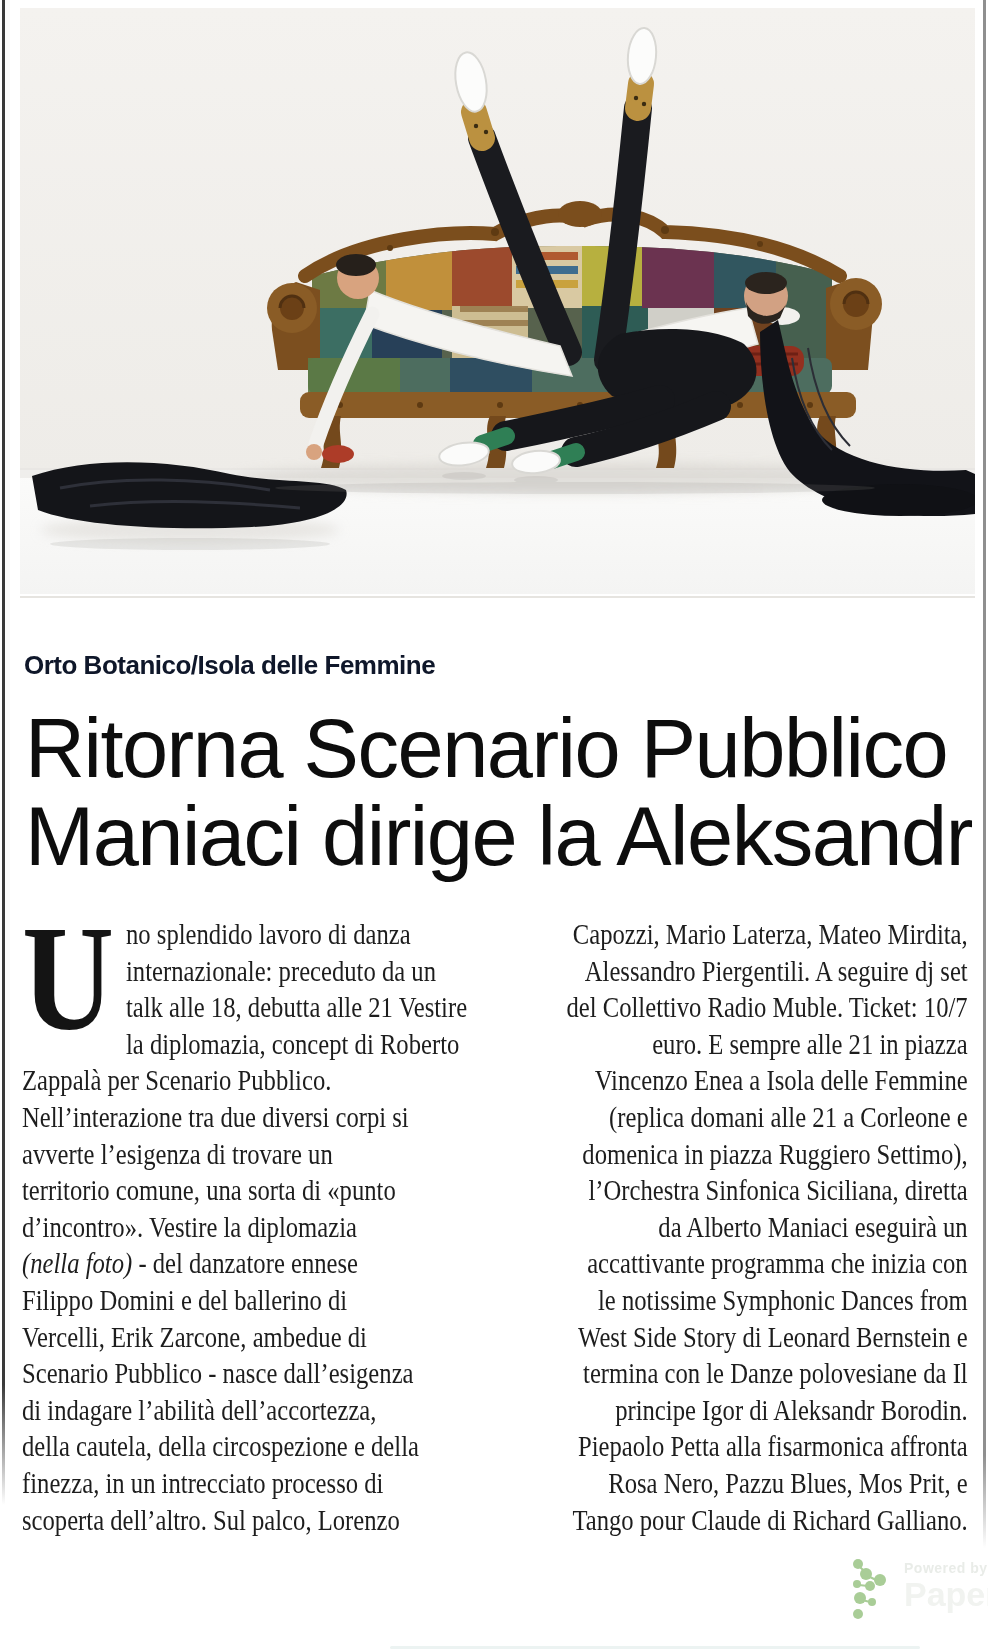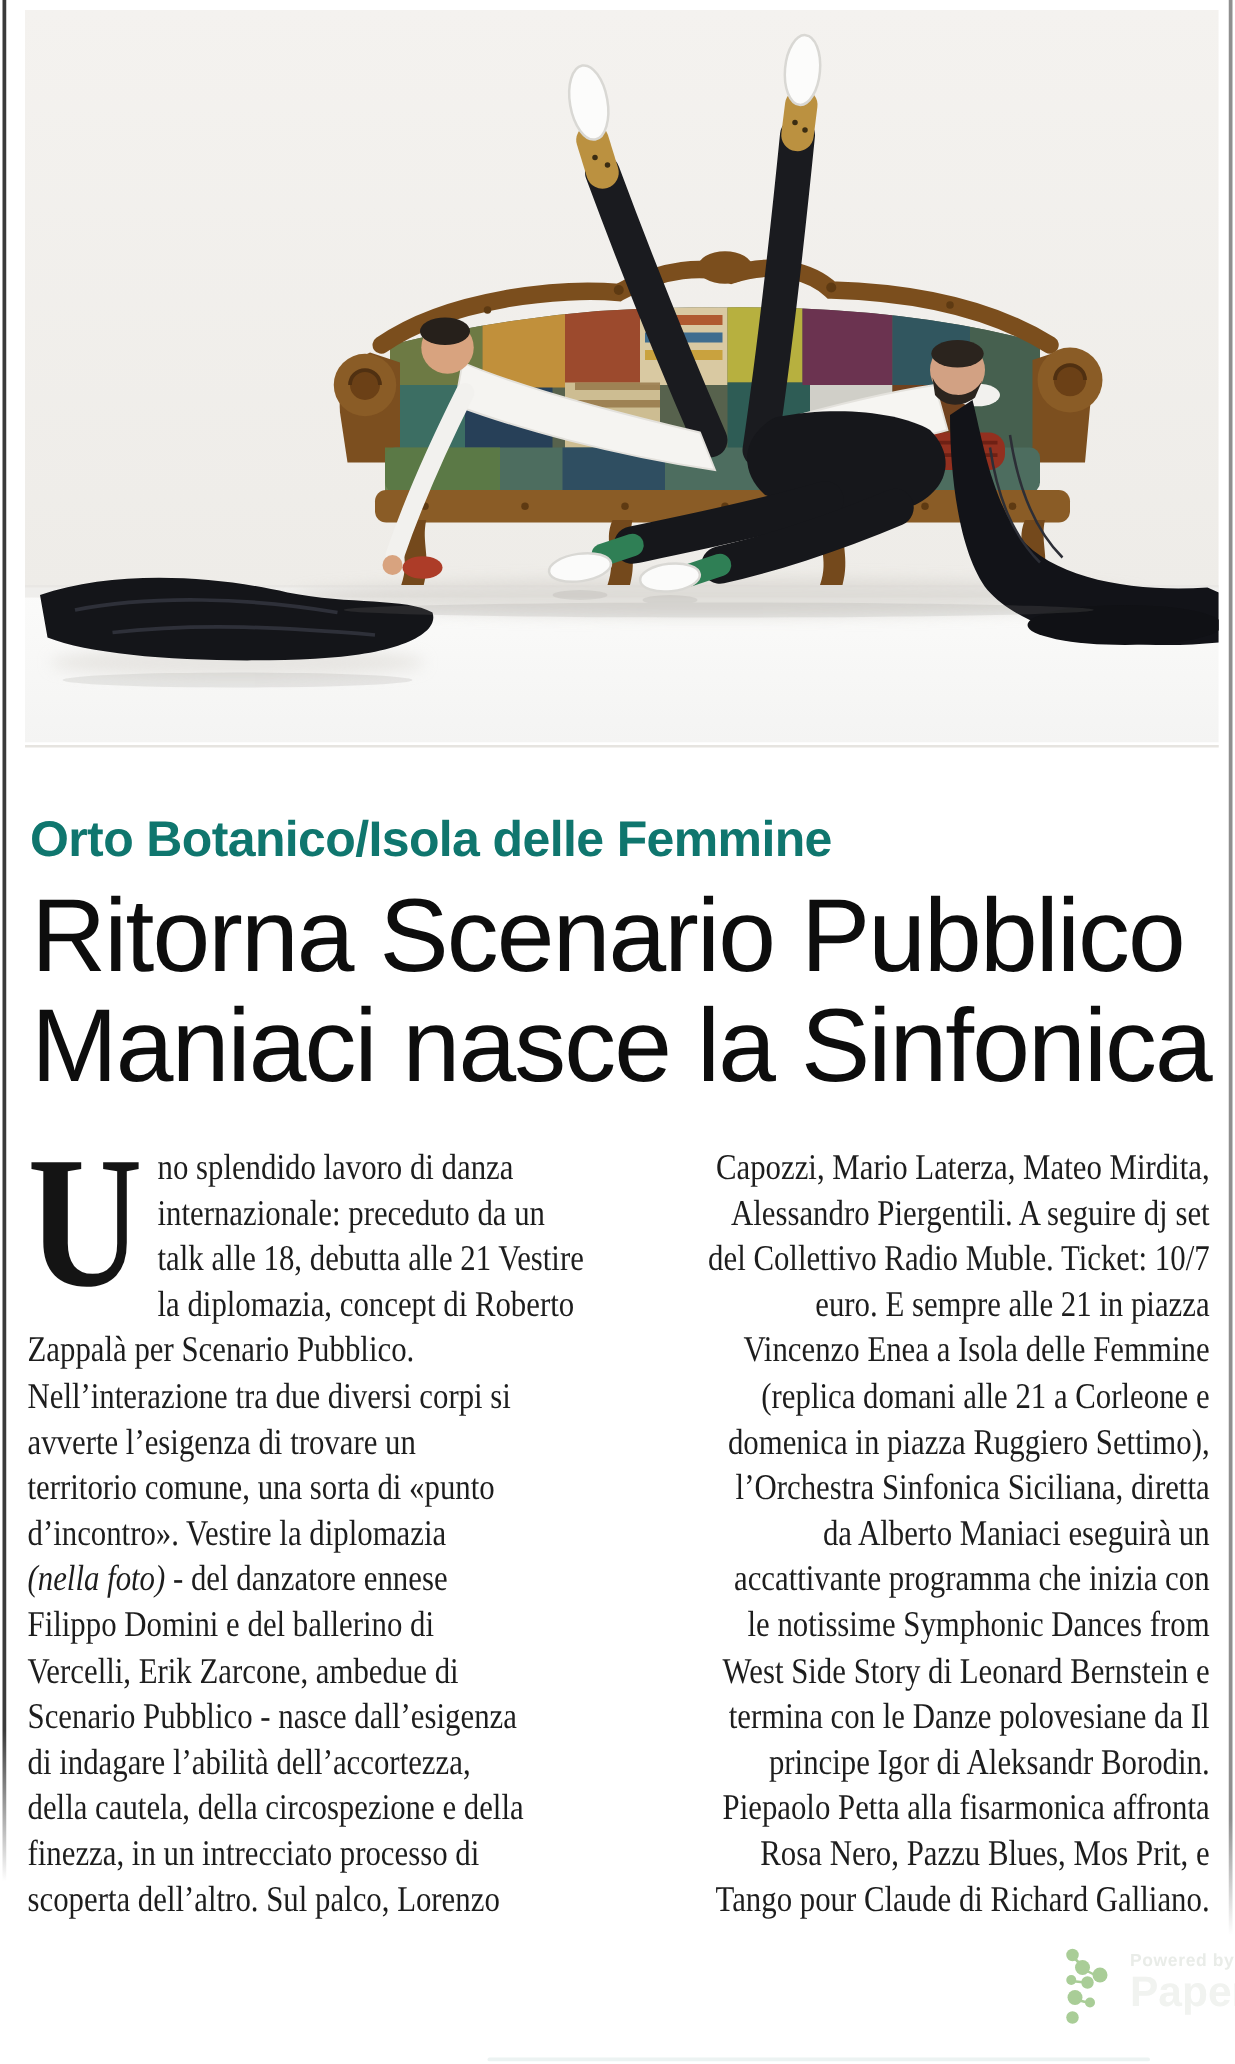--- a/index.html
+++ b/index.html
@@ -13,21 +13,21 @@
   .rule-right{position:absolute;left:983px;top:0;width:3px;height:1548px;
     background:linear-gradient(#8f8f8f 94%,rgba(143,143,143,0));}
 
   
   .photo{position:absolute;left:20px;top:8px;width:955px;height:588px;margin:0;
     border-bottom:2px solid #e6e4e0;}
   .photo svg{display:block;}
 
   
   .kicker{position:absolute;left:24px;top:650px;
-    font-size:40px;font-weight:700;letter-spacing:-0.5px;color:#0f766e;}
+    font-size:26px;font-weight:700;letter-spacing:-0.5px;color:#0f172a;}
 
   
   .headline{position:absolute;left:20px;top:700px;width:960px;margin:5px;
     font-size:83px;line-height:88px;font-weight:400;letter-spacing:-1.5px;
     color:#0d0d0d;}
 
   
   .columns{position:absolute;left:0;top:916px;width:988px;height:660px;}
   .col{position:absolute;top:0;}
   .coltext{
@@ -204,21 +204,21 @@
         <ellipse cx="555" cy="480" rx="300" ry="6"></ellipse>
         <ellipse cx="170" cy="536" rx="140" ry="6"></ellipse>
       </g>
     </svg>
   </figure>
 
   <div class="kicker">Orto Botanico/Isola delle Femmine</div>
 
   <h1 class="headline">
       <div>Ritorna Scenario Pubblico</div>
-      <div>Maniaci nasce la Sinfonica</div>
+      <div>Maniaci dirige la Aleksandr</div>
     </h1>
 
   <div class="columns">
     <div class="col col-left">
         <p class="coltext"><span class="dropcap">U</span><span>no splendido lavoro di danza
 internazionale: preceduto da un
 talk alle 18, debutta alle 21 Vestire
 la diplomazia, concept di Roberto
 Zappalà per Scenario Pubblico.
 Nell’interazione tra due diversi corpi si

